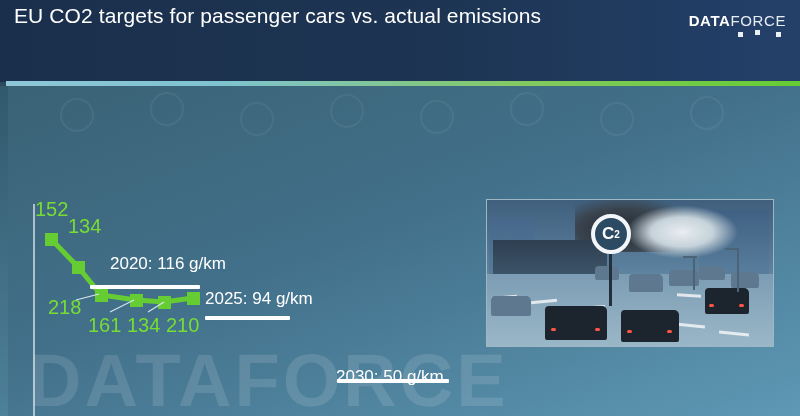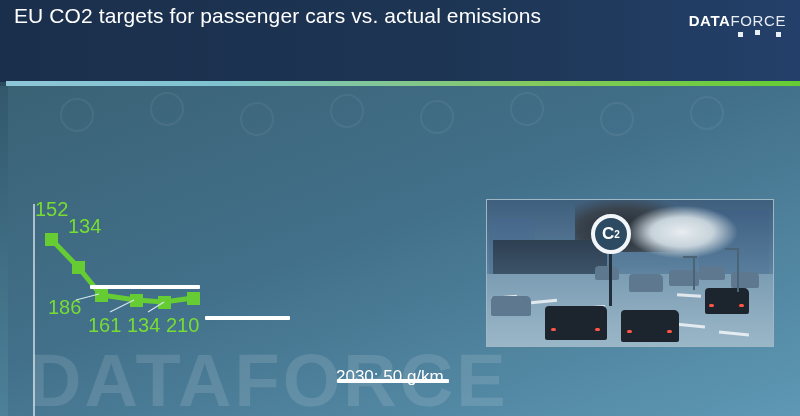--- a/index.html
+++ b/index.html
@@ -199,33 +199,35 @@
 
       <div class="marker" style="left:45px;  top:147px"></div>
       <div class="marker" style="left:72px;  top:175px"></div>
       <div class="marker" style="left:95px;  top:203px"></div>
       <div class="marker" style="left:130px; top:208px"></div>
       <div class="marker" style="left:158px; top:210px"></div>
       <div class="marker" style="left:187px; top:206px"></div>
 
       <div class="vlabel" style="left:35px;  top:112px">152</div>
       <div class="vlabel" style="left:68px;  top:129px">134</div>
-      <div class="vlabel" style="left:48px;  top:210px">186</div>
+      <div class="vlabel" style="left:48px;  top:210px">218</div>
       <div class="vlabel" style="left:88px;  top:228px">161</div>
       <div class="vlabel" style="left:127px; top:228px">134</div>
       <div class="vlabel" style="left:166px; top:228px">210</div>
 
       <svg width="480" height="300" style="position:absolute;left:0;top:0">
         <line x1="76" y1="214" x2="99" y2="208" stroke="#d7e6f0" stroke-width="1.2"></line>
         <line x1="110" y1="226" x2="134" y2="214" stroke="#d7e6f0" stroke-width="1.2"></line>
         <line x1="148" y1="226" x2="164" y2="216" stroke="#d7e6f0" stroke-width="1.2"></line>
       </svg>
 
+      <div class="target-label" style="left:110px; top:168px">2020: 116 g/km</div>
       <div class="target-line" style="left:90px;  top:199px; width:110px"></div>
 
+      <div class="target-label" style="left:205px; top:203px">2025: 94 g/km</div>
       <div class="target-line" style="left:205px; top:230px; width:85px"></div>
 
       <div class="target-label" style="left:336px; top:281px">2030: 50 g/km</div>
       <div class="target-line" style="left:337px; top:293px; width:112px"></div>
 
     </div>
 
     <div class="photo">
       <div class="ph-sky"></div>
       <div class="ph-city-l"></div>

